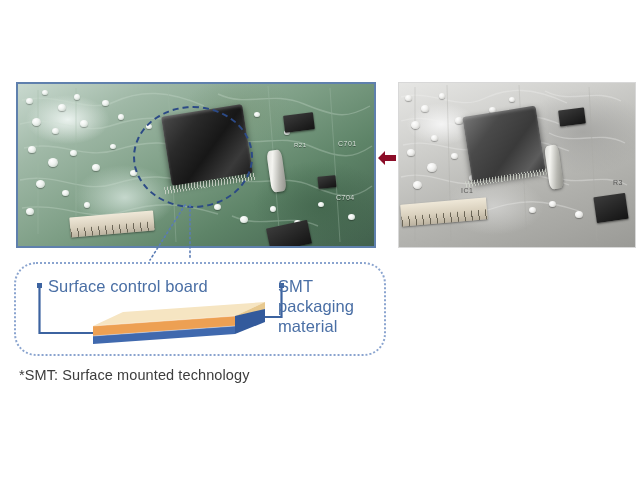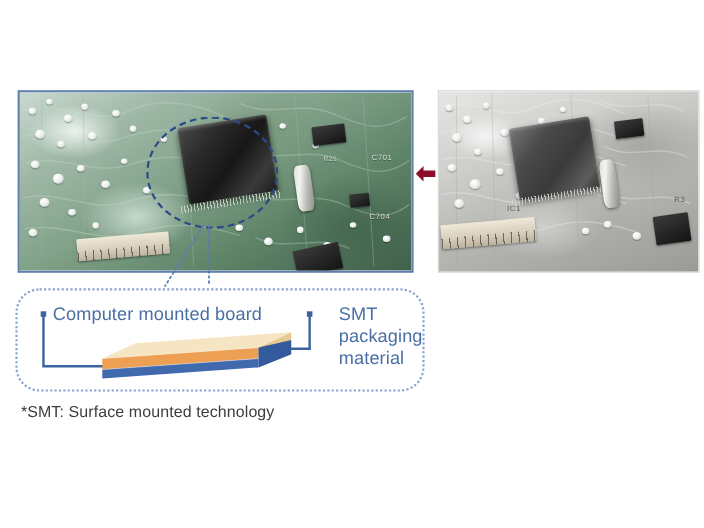--- a/index.html
+++ b/index.html
@@ -178,21 +178,21 @@
 
   .callout-label {
     position: absolute;
     color: #4a6fa5;
     font-size: 16.5px;
     line-height: 20px;
     white-space: pre-line;
     letter-spacing: .1px;
   }
   #label-board  { left: 48px;  top: 276px; }
-  #label-smt    { left: 308px; top: 276px; }
+  #label-smt    { left: 278px; top: 276px; }
 
   .marker {
     position: absolute;
     width: 5px; height: 5px;
     background: #3c63a0;
   }
   #marker-board { left: 37px;  top: 283px; }
   #marker-smt   { left: 279px; top: 283px; }
 
   #connector-lines {
@@ -391,21 +391,21 @@
 
       <path d="M39.5 32 L39.5 78 L107 78"></path>
 
       <path d="M281.5 32 L281.5 62 L248 62"></path>
     </g>
   </svg>
 
   <div class="marker" id="marker-board"></div>
   <div class="marker" id="marker-smt"></div>
 
-  <div class="callout-label" id="label-board">Computer mounted board</div>
+  <div class="callout-label" id="label-board">Surface control board</div>
 
   <div class="callout-label" id="label-smt">SMT
 packaging
 material</div>
 
   <svg id="slab" viewBox="0 0 180 45">
 
     <polygon points="38,12 180,2 150,16 8,26" fill="#f6e5c2"></polygon>
 
     <polygon points="180,2 180,9 150,23 150,16" fill="#e8c98f"></polygon>

